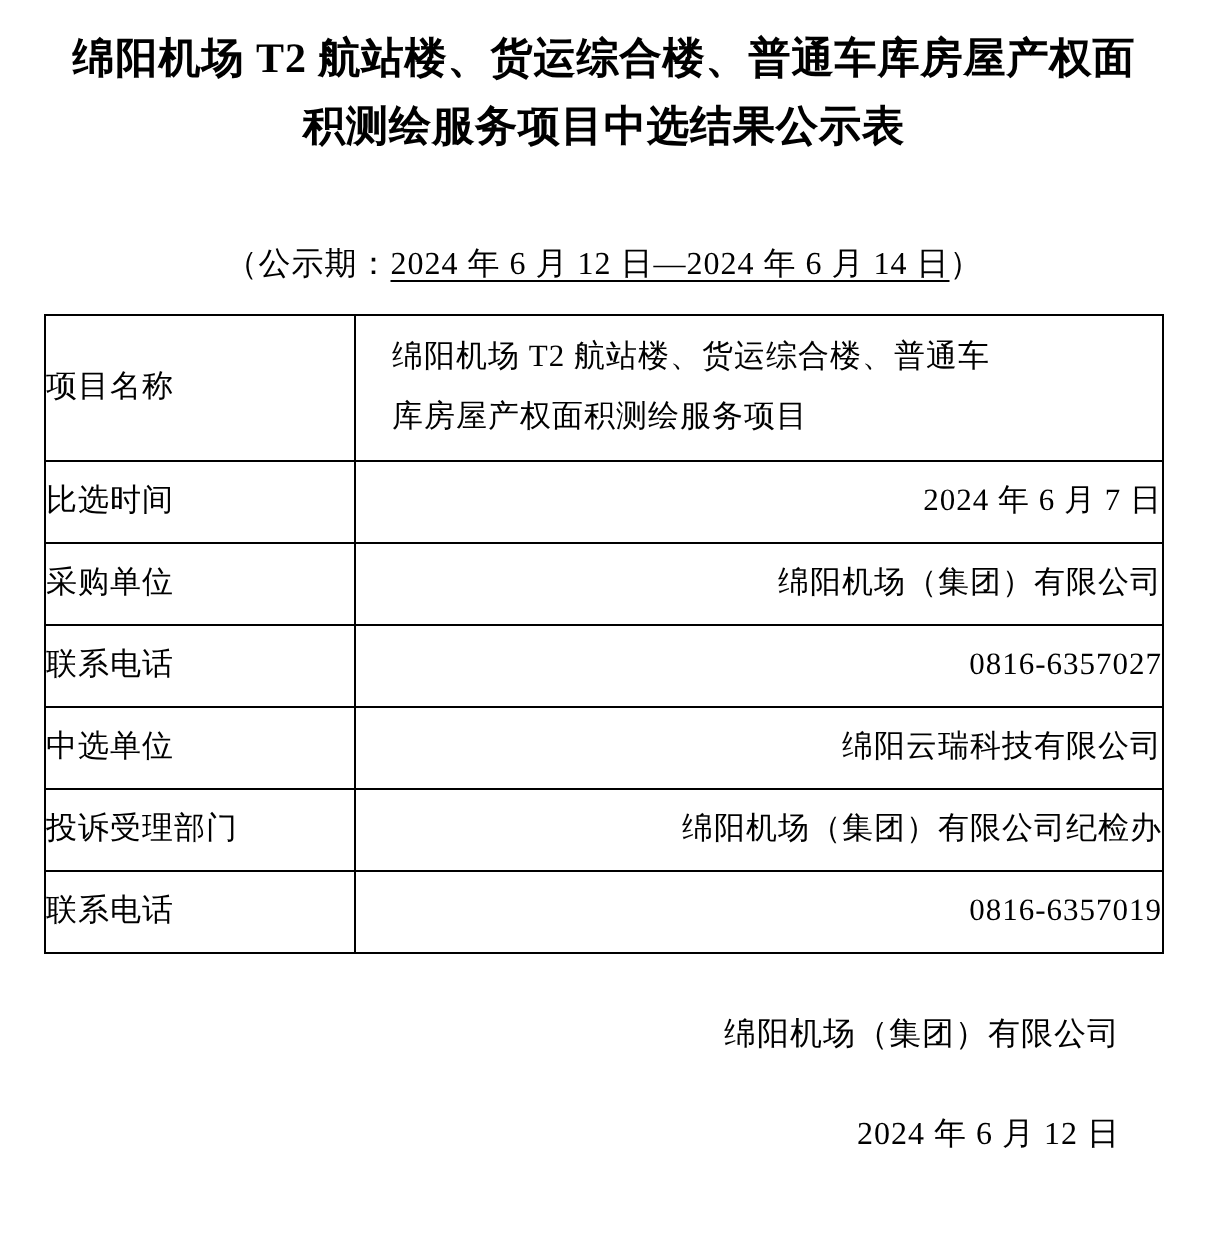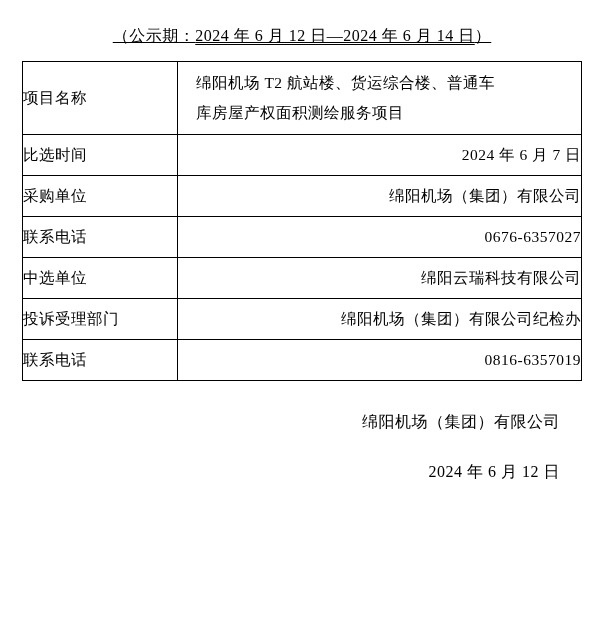--- a/index.html
+++ b/index.html
@@ -27,24 +27,23 @@
     font-weight: bold;
     line-height: 34px;
     letter-spacing: 0.5px;
     padding-top: 12px;
     padding-left: 4px;
     padding-right: 4px;
   }
   .notice-period {
     text-align: center;
     font-size: 16px;
-    margin-top: 26px;
+    margin-top: 42px;
     margin-bottom: 14px;
     letter-spacing: 0.5px;
-    text-decoration: underline;
   }
   .notice-period .underline {
     text-decoration: underline;
     text-underline-offset: 3px;
   }
   table.info-table {
     width: 100%;
     border-collapse: collapse;
     table-layout: fixed;
   }
@@ -83,20 +82,21 @@
   }
   .signature .date {
     margin-top: 20px;
   }
 </style>
 </head>
 <body>
 
 <div class="page">
 
+  <div class="doc-title">绵阳机场 T2 航站楼、货运综合楼、普通车库房屋产权面积测绘服务项目中选结果公示表</div>
 
   <div class="notice-period">
     <span>（公示期：</span><span class="underline">2024 年 6 月 12 日—2024 年 6 月 14 日</span><span>）</span>
   </div>
 
   <table class="info-table">
     <tbody>
       <tr>
         <td class="label-cell">项目名称</td>
         <td class="value-cell multiline">
@@ -107,21 +107,21 @@
       <tr>
         <td class="label-cell">比选时间</td>
         <td class="value-cell">2024 年 6 月 7 日</td>
       </tr>
       <tr>
         <td class="label-cell">采购单位</td>
         <td class="value-cell">绵阳机场（集团）有限公司</td>
       </tr>
       <tr>
         <td class="label-cell">联系电话</td>
-        <td class="value-cell">0676-6357027</td>
+        <td class="value-cell">0816-6357027</td>
       </tr>
       <tr>
         <td class="label-cell">中选单位</td>
         <td class="value-cell">绵阳云瑞科技有限公司</td>
       </tr>
       <tr>
         <td class="label-cell">投诉受理部门</td>
         <td class="value-cell">绵阳机场（集团）有限公司纪检办</td>
       </tr>
       <tr>

